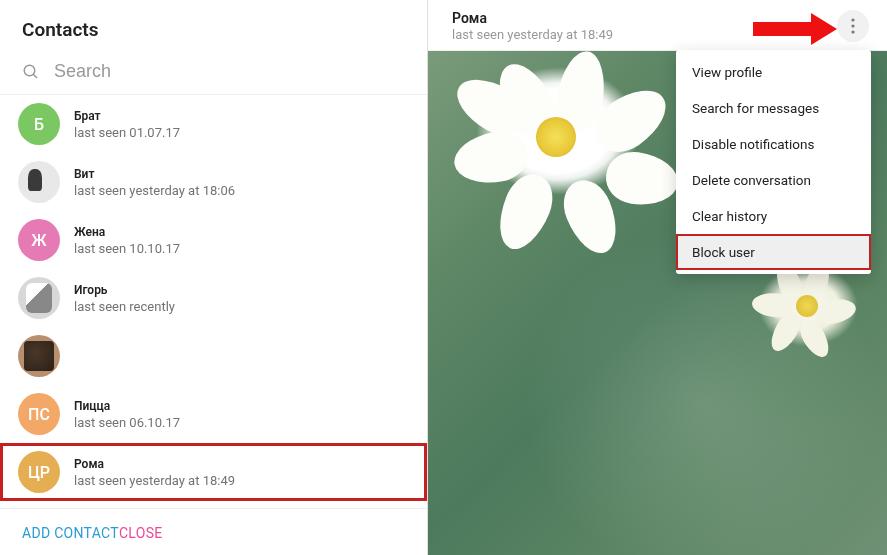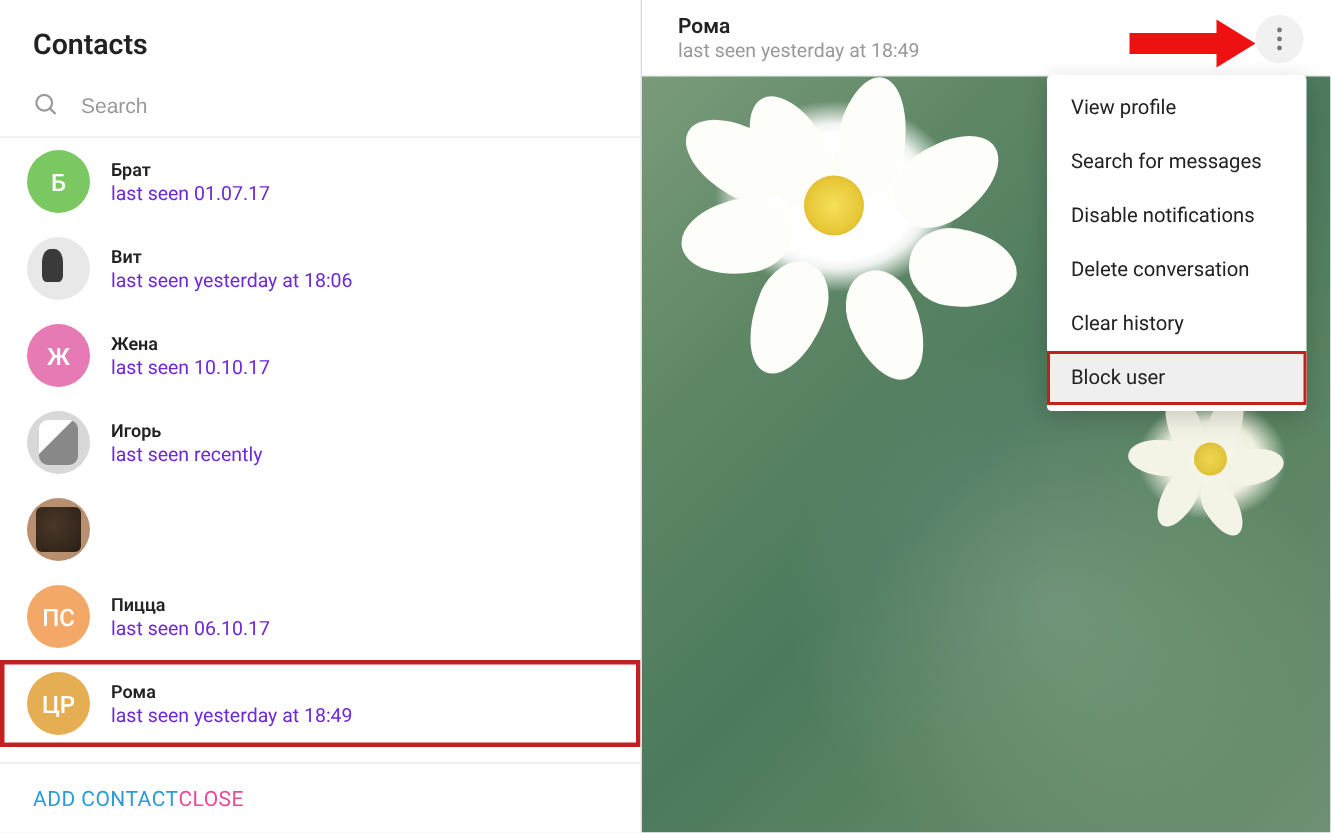--- a/index.html
+++ b/index.html
@@ -30,21 +30,21 @@
     display: flex;
     align-items: center;
     padding: 6px 18px 12px 22px;
     border-bottom: 1px solid #eee;
     color: #999;
   }
   .search-icon-svg { width: 18px; height: 18px; flex-shrink: 0; }
   .search-input {
     border: none;
     outline: none;
-    font-size: 14px;
+    font-size: 18px;
     color: #555;
     margin-left: 14px;
     flex: 1;
     background: transparent;
   }
   .search-input::placeholder { color: #999; }
   .contact-list { flex: 1; overflow-y: auto; }
   .contact-item {
     display: flex;
     align-items: center;
@@ -71,21 +71,21 @@
   }
   .avatar-b { background: #7bc862; }
   .avatar-zh { background: #e57ab5; }
   .avatar-pc { background: #f3a867; }
   .avatar-cr { background: #e5ae52; }
   .avatar-vit { background: #e8e8e8; position: relative; }
   .avatar-igor { background: #d8d8d8; position: relative; }
   .avatar-olya { background: #b89070; position: relative; }
   .contact-text { flex: 1; min-width: 0; }
   .contact-name { font-size: 12px; font-weight: 600; color: #222; margin-bottom: 2px; }
-  .contact-status { font-size: 13px; color: #6d28d9; }
+  .contact-status { font-size: 13px; color: #737373; }
   .footer {
     display: flex;
     justify-content: flex-start;
     padding: 16px 22px 14px 22px;
     border-top: 1px solid #eee;
     font-size: 14px;
     font-weight: 400;
   }
   .footer .add { color: #2a9cd6; letter-spacing: 0.3px; cursor: pointer; }
   .footer .close { color: #ec4899; letter-spacing: 0.3px; cursor: pointer; }
@@ -143,21 +143,21 @@
   .sp2{left:378px; top:210px; width:22px; height:42px; transform:rotate(20deg);}
   .sp3{left:396px; top:240px; width:24px; height:40px; transform:rotate(80deg);}
   .sp4{left:376px; top:268px; width:22px; height:40px; transform:rotate(150deg);}
   .sp5{left:346px; top:262px; width:22px; height:40px; transform:rotate(-150deg);}
   .sp6{left:332px; top:234px; width:24px; height:40px; transform:rotate(-85deg);}
 
   .dropdown {
     position: absolute;
     right: 16px;
     top: 50px;
-    width: 173px;
+    width: 195px;
     background: #fff;
     box-shadow: 0 4px 16px rgba(0,0,0,0.18);
     border-radius: 3px;
     padding: 4px 0;
     z-index: 20;
   }
   .dropdown-item {
     padding: 10px 16px;
     font-size: 13.5px;
     color: #222;

